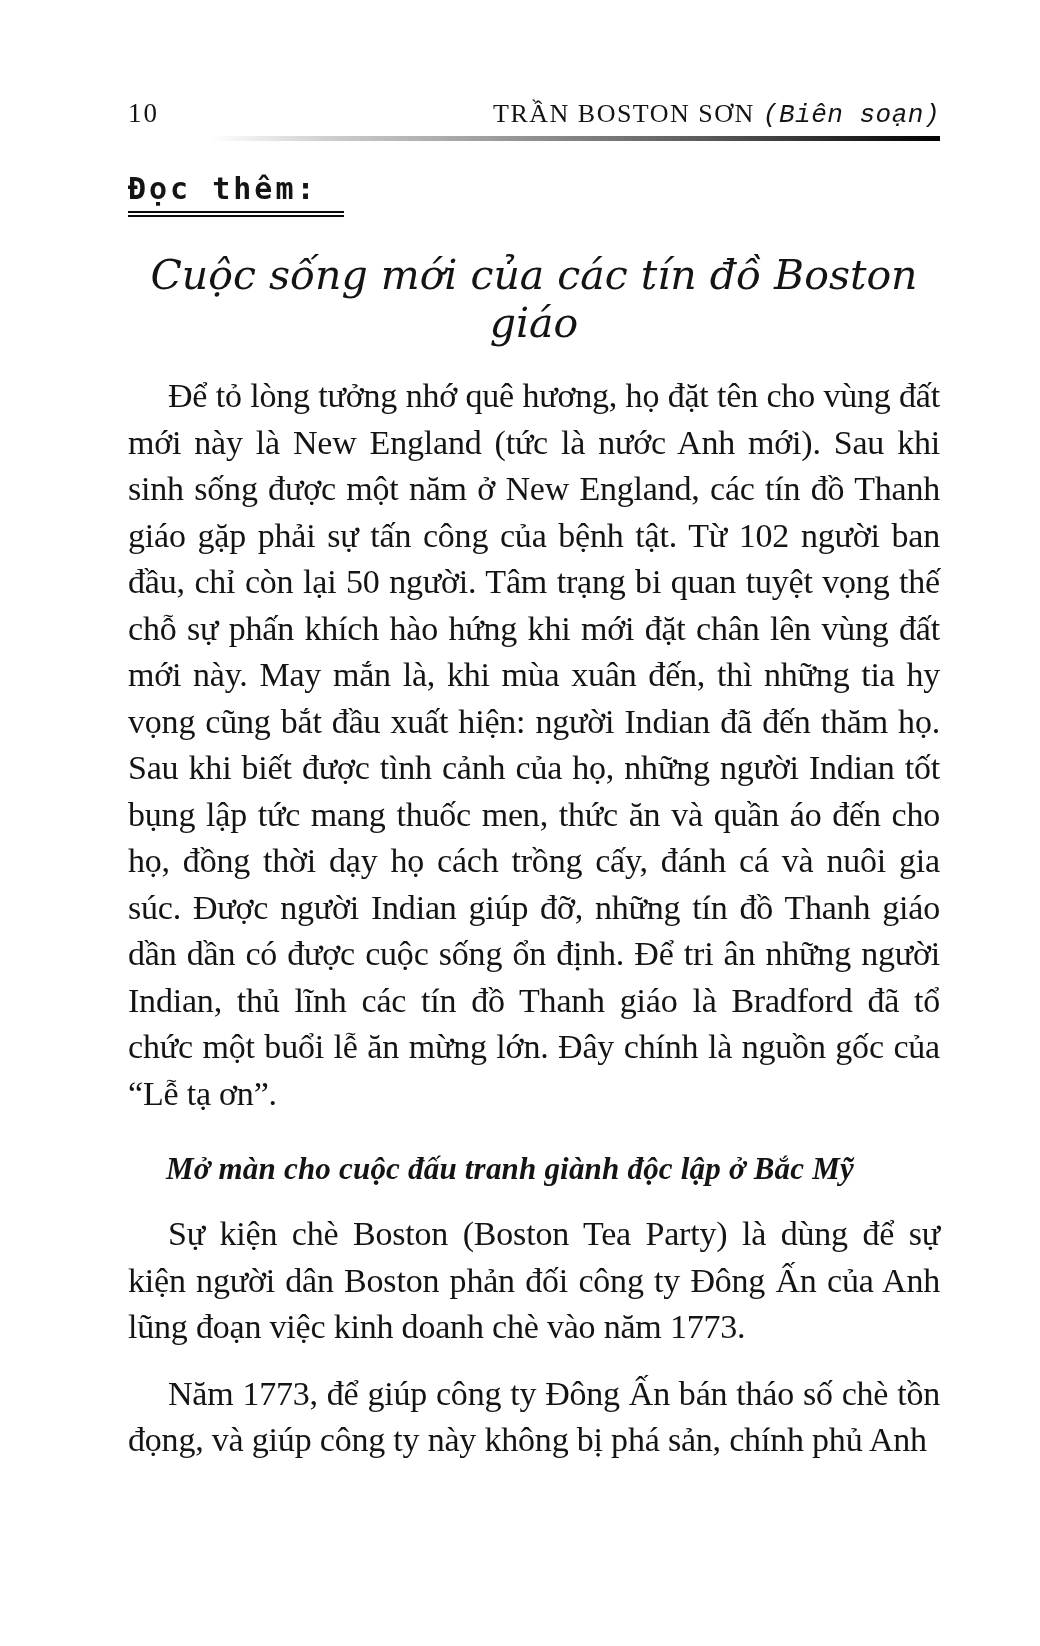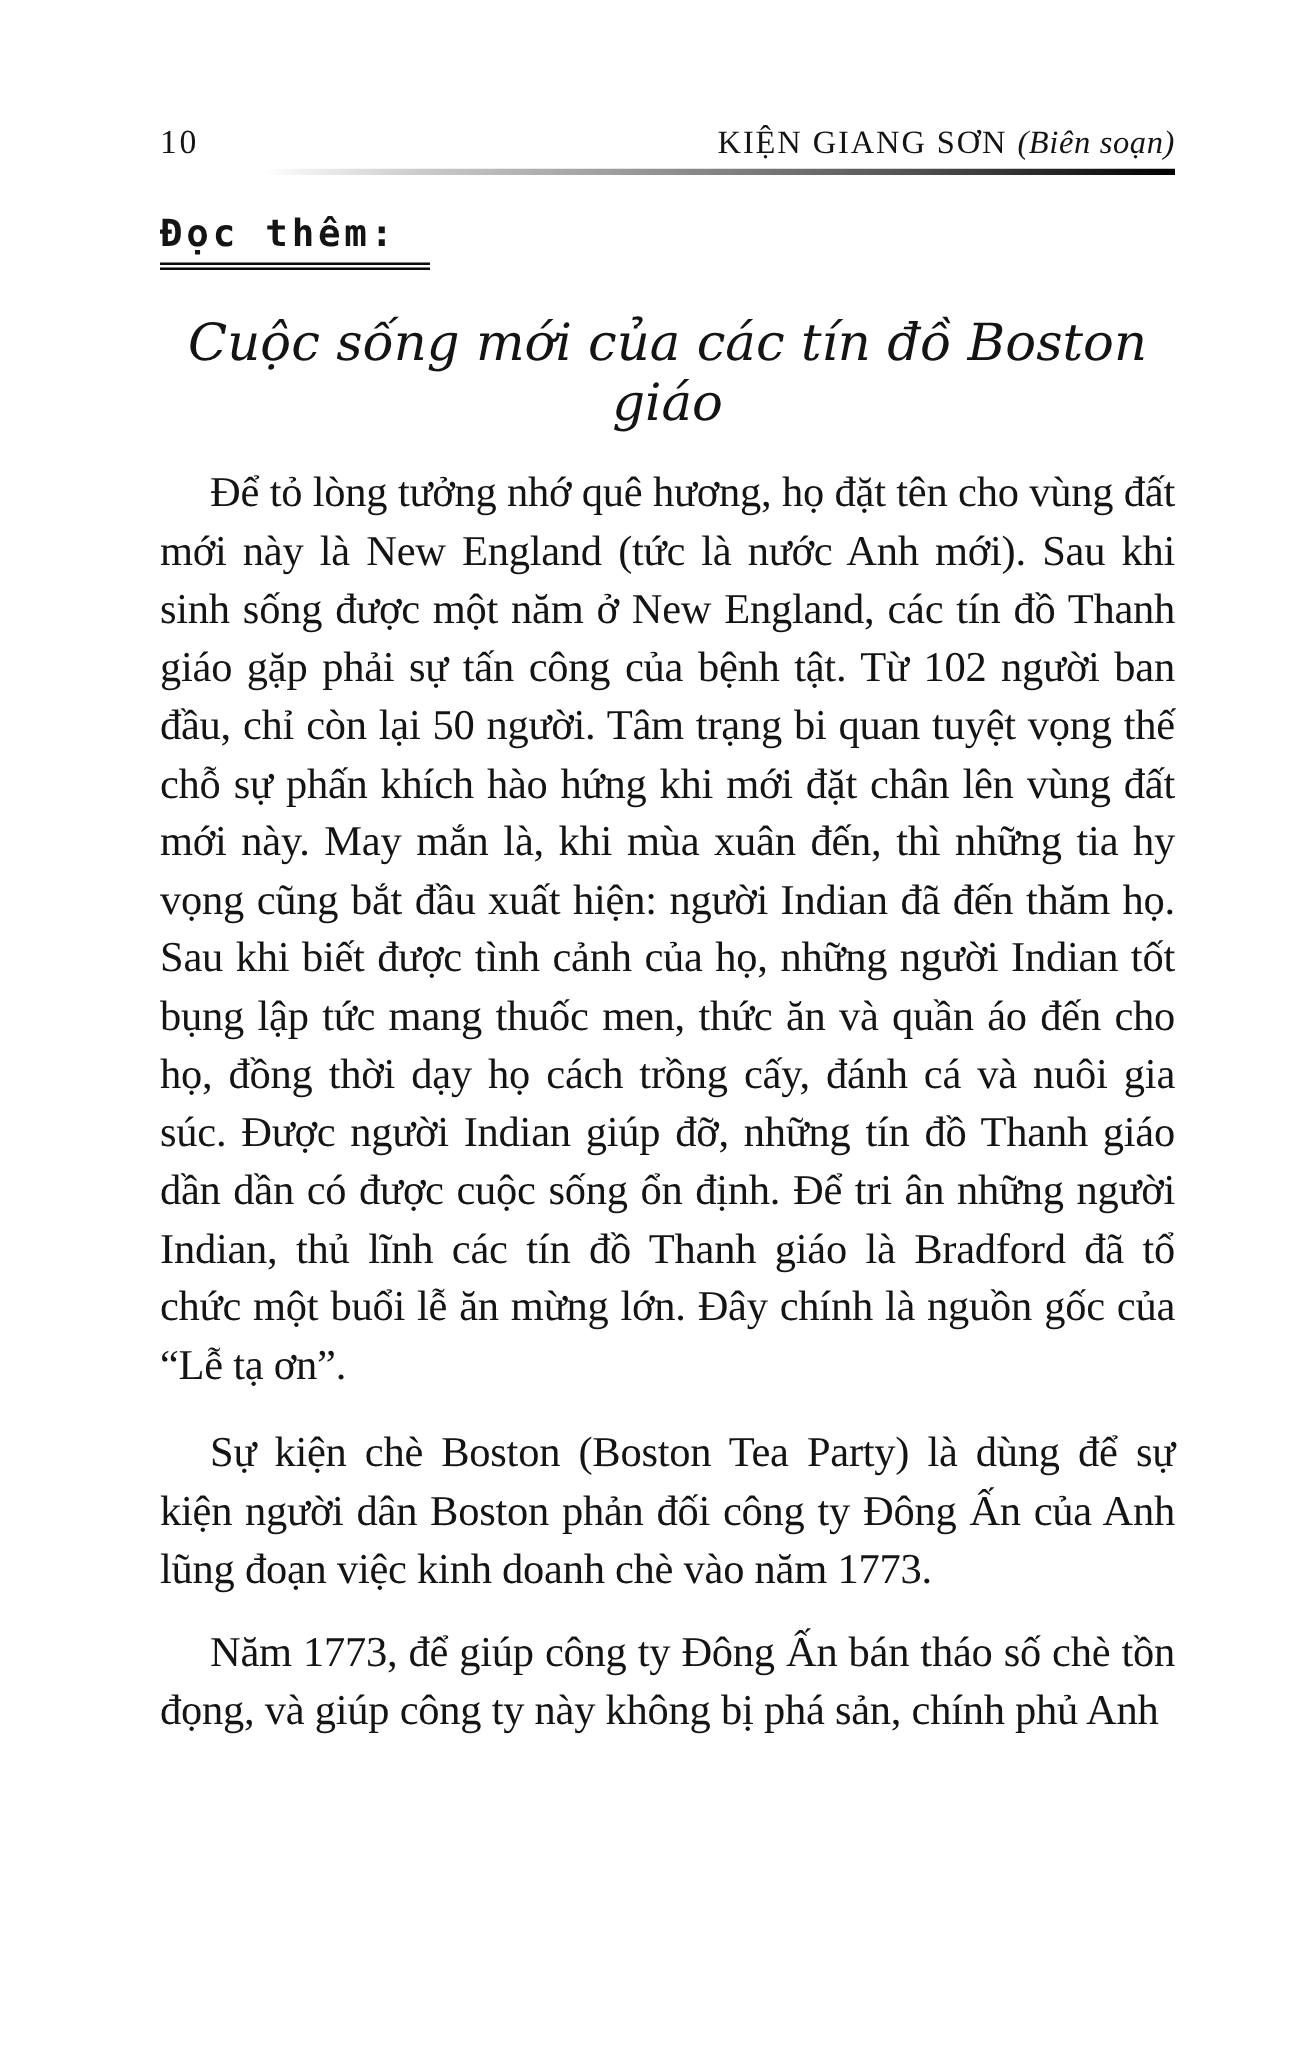--- a/index.html
+++ b/index.html
@@ -25,21 +25,21 @@
   }
   .page-number {
     font-size: 27px;
     letter-spacing: 2px;
   }
   .running-head {
     font-size: 26px;
     letter-spacing: 1.5px;
     white-space: nowrap;
   }
-  .running-head .role { font-style: italic; letter-spacing: 0.5px; }
+  .running-head .role { font-style: italic; letter-spacing: 0.5px; font-family: Liberation Mono, monospace; }
   .header-rule {
     height: 5px;
     margin-top: 6px;
     margin-left: 82px;
     background: linear-gradient(90deg,
       rgba(255,255,255,0) 0%, #c9c9c9 18%, #9a9a9a 40%, #555555 70%, #000000 100%);
   }
   
   .read-more {
     display: inline-block;
@@ -98,31 +98,32 @@
 </style>
 </head>
 <body>
 
 <div class="page">
 
   <header>
     <div class="header-row">
       <span class="page-number">10</span>
       <span class="running-head">
-        <span>KIỆN GIANG SƠN </span><span class="role">(Biên soạn)</span>
+        <span>TRẦN BOSTON SƠN </span><span class="role">(Biên soạn)</span>
       </span>
     </div>
     <div class="header-rule"></div>
   </header>
 
   <div class="read-more">Đọc thêm:</div>
 
   <h1 class="article-title">Cuộc sống mới của các tín đồ Boston giáo</h1>
 
   <p class="body-para">Để tỏ lòng tưởng nhớ quê hương, họ đặt tên cho vùng đất mới này là New England (tức là nước Anh mới). Sau khi sinh sống được một năm ở New England, các tín đồ Thanh giáo gặp phải sự tấn công của bệnh tật. Từ 102 người ban đầu, chỉ còn lại 50 người. Tâm trạng bi quan tuyệt vọng thế chỗ sự phấn khích hào hứng khi mới đặt chân lên vùng đất mới này. May mắn là, khi mùa xuân đến, thì những tia hy vọng cũng bắt đầu xuất hiện: người Indian đã đến thăm họ. Sau khi biết được tình cảnh của họ, những người Indian tốt bụng lập tức mang thuốc men, thức ăn và quần áo đến cho họ, đồng thời dạy họ cách trồng cấy, đánh cá và nuôi gia súc. Được người Indian giúp đỡ, những tín đồ Thanh giáo dần dần có được cuộc sống ổn định. Để tri ân những người Indian, thủ lĩnh các tín đồ Thanh giáo là Bradford đã tổ chức một buổi lễ ăn mừng lớn. Đây chính là nguồn gốc của “Lễ tạ ơn”.</p>
 
 
+  <p class="section-subtitle">Mở màn cho cuộc đấu tranh giành độc lập ở Bắc Mỹ</p>
 
   <p class="body-para section-para">Sự kiện chè Boston (Boston Tea Party) là dùng để sự kiện người dân Boston phản đối công ty Đông Ấn của Anh lũng đoạn việc kinh doanh chè vào năm 1773.</p>
 
   <p class="body-para section-para">Năm 1773, để giúp công ty Đông Ấn bán tháo số chè tồn đọng, và giúp công ty này không bị phá sản, chính phủ Anh</p>
 
 </div>
 
 </body></html>

